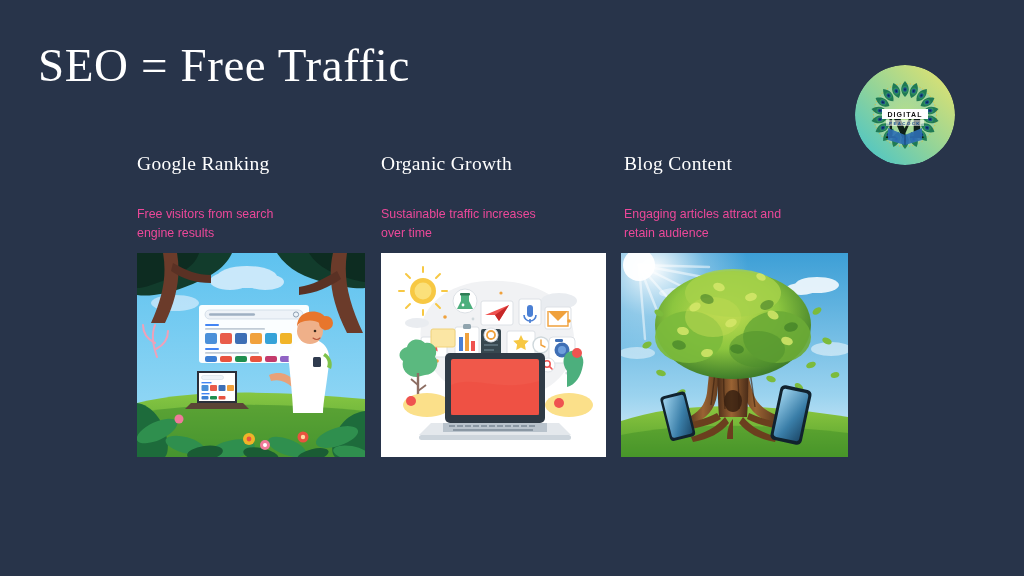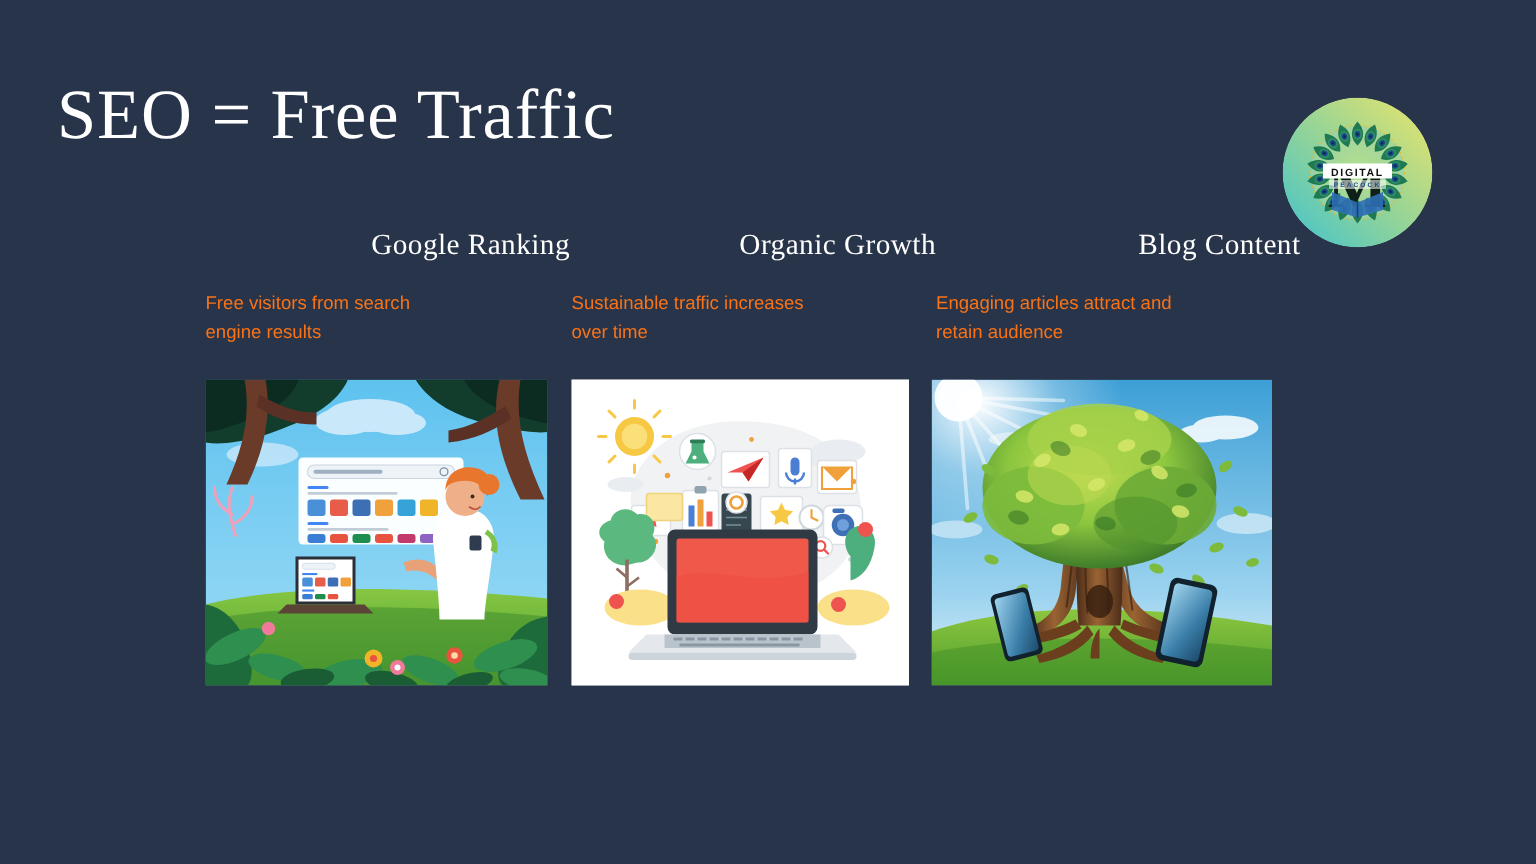--- a/index.html
+++ b/index.html
@@ -9,21 +9,21 @@
   }
   body {
     background: #28344a;
     font-family: "Liberation Sans", sans-serif;
     position: relative;
   }
 
   
   .slide-title {
     position: absolute;
-    left: 38px; top: 50px;
+    left: 38px; top: 38px;
     font-family: "Liberation Serif", serif;
     font-size: 47px;
     font-weight: 400;
     color: #ffffff;
     letter-spacing: 0.6px;
     white-space: nowrap;
   }
 
   
   .logo {
@@ -46,28 +46,27 @@
   .col { width: 243px; flex: 0 0 243px; }
   .col:nth-child(2) { margin-left: 1px; }
   .col-head {
     font-family: "Liberation Serif", serif;
     font-size: 19.5px;
     font-weight: 400;
     color: #ffffff;
     letter-spacing: 0.3px;
     line-height: 1.1;
     white-space: nowrap;
-    text-align: right;
   }
   .col-body {
-    margin-top: 19px;
+    margin-top: 31px;
     font-family: "Liberation Sans", sans-serif;
     font-size: 12.4px;
     line-height: 1.53;
-    color: #f97316;
+    color: #ec4899;
     max-width: 175px;
   }
 
   
   .panels {
     position: absolute;
     left: 137px; top: 253px;
     width: 711px; height: 204px;
   }
   .panel {

